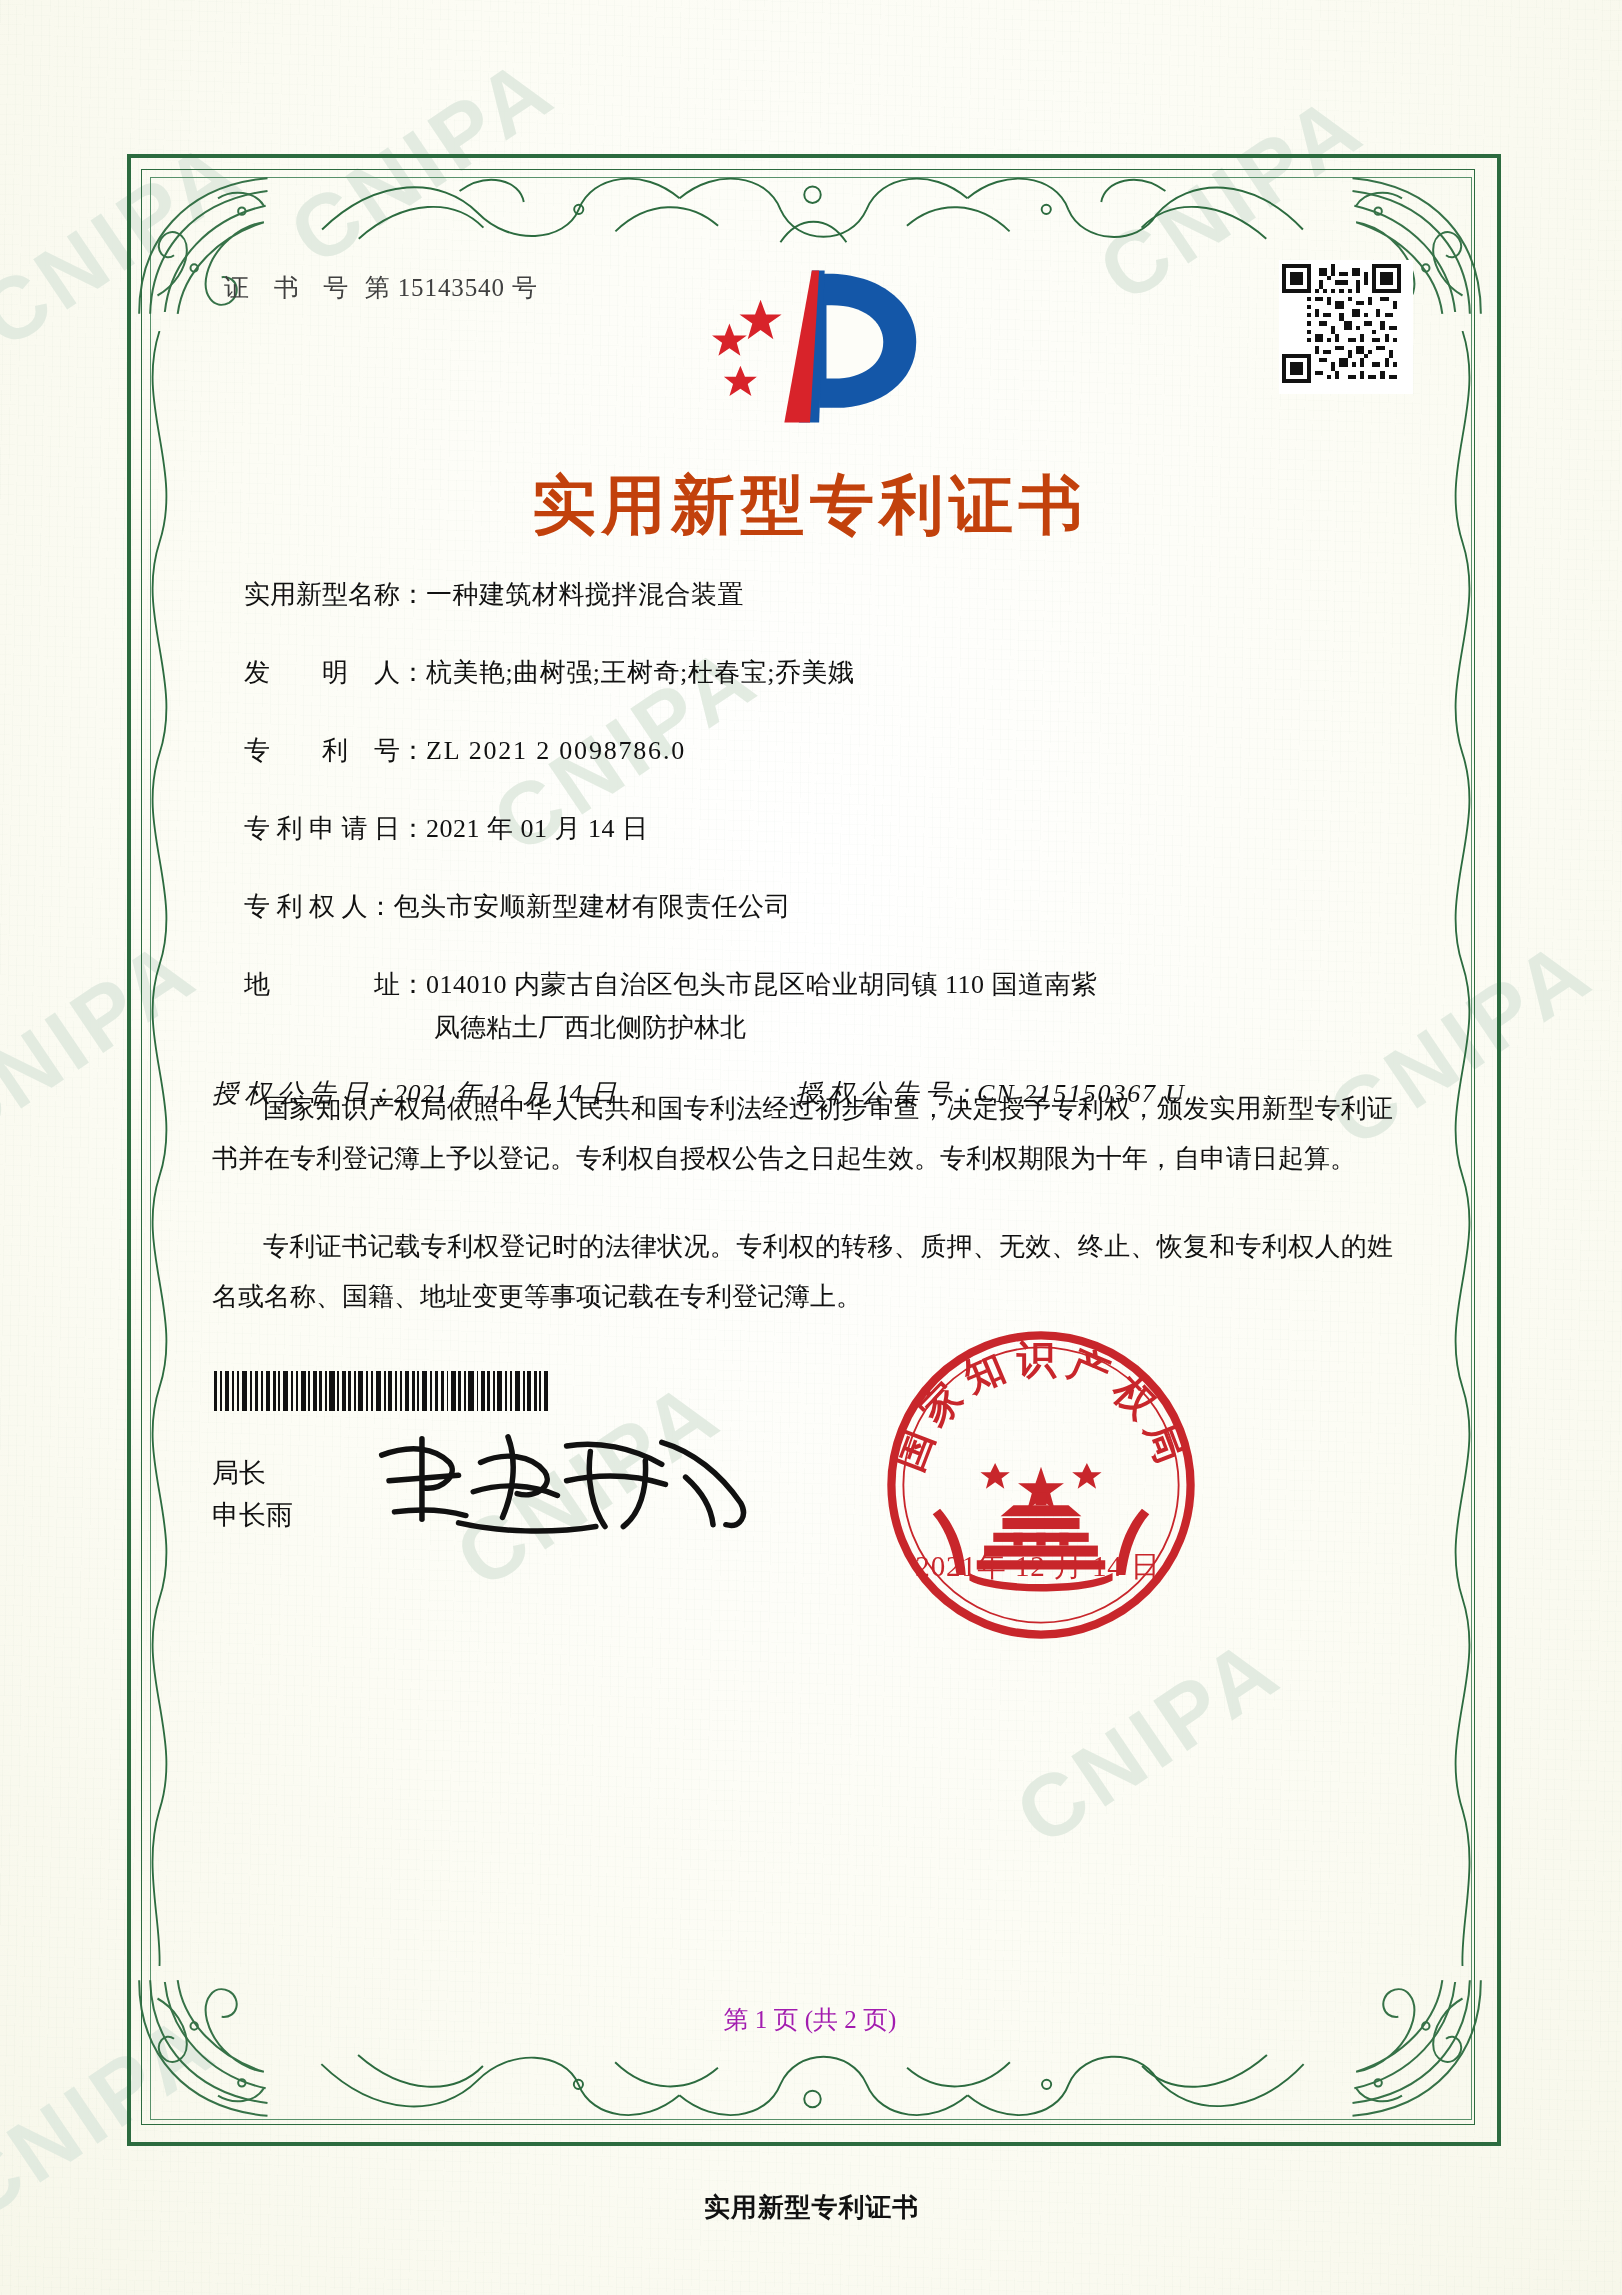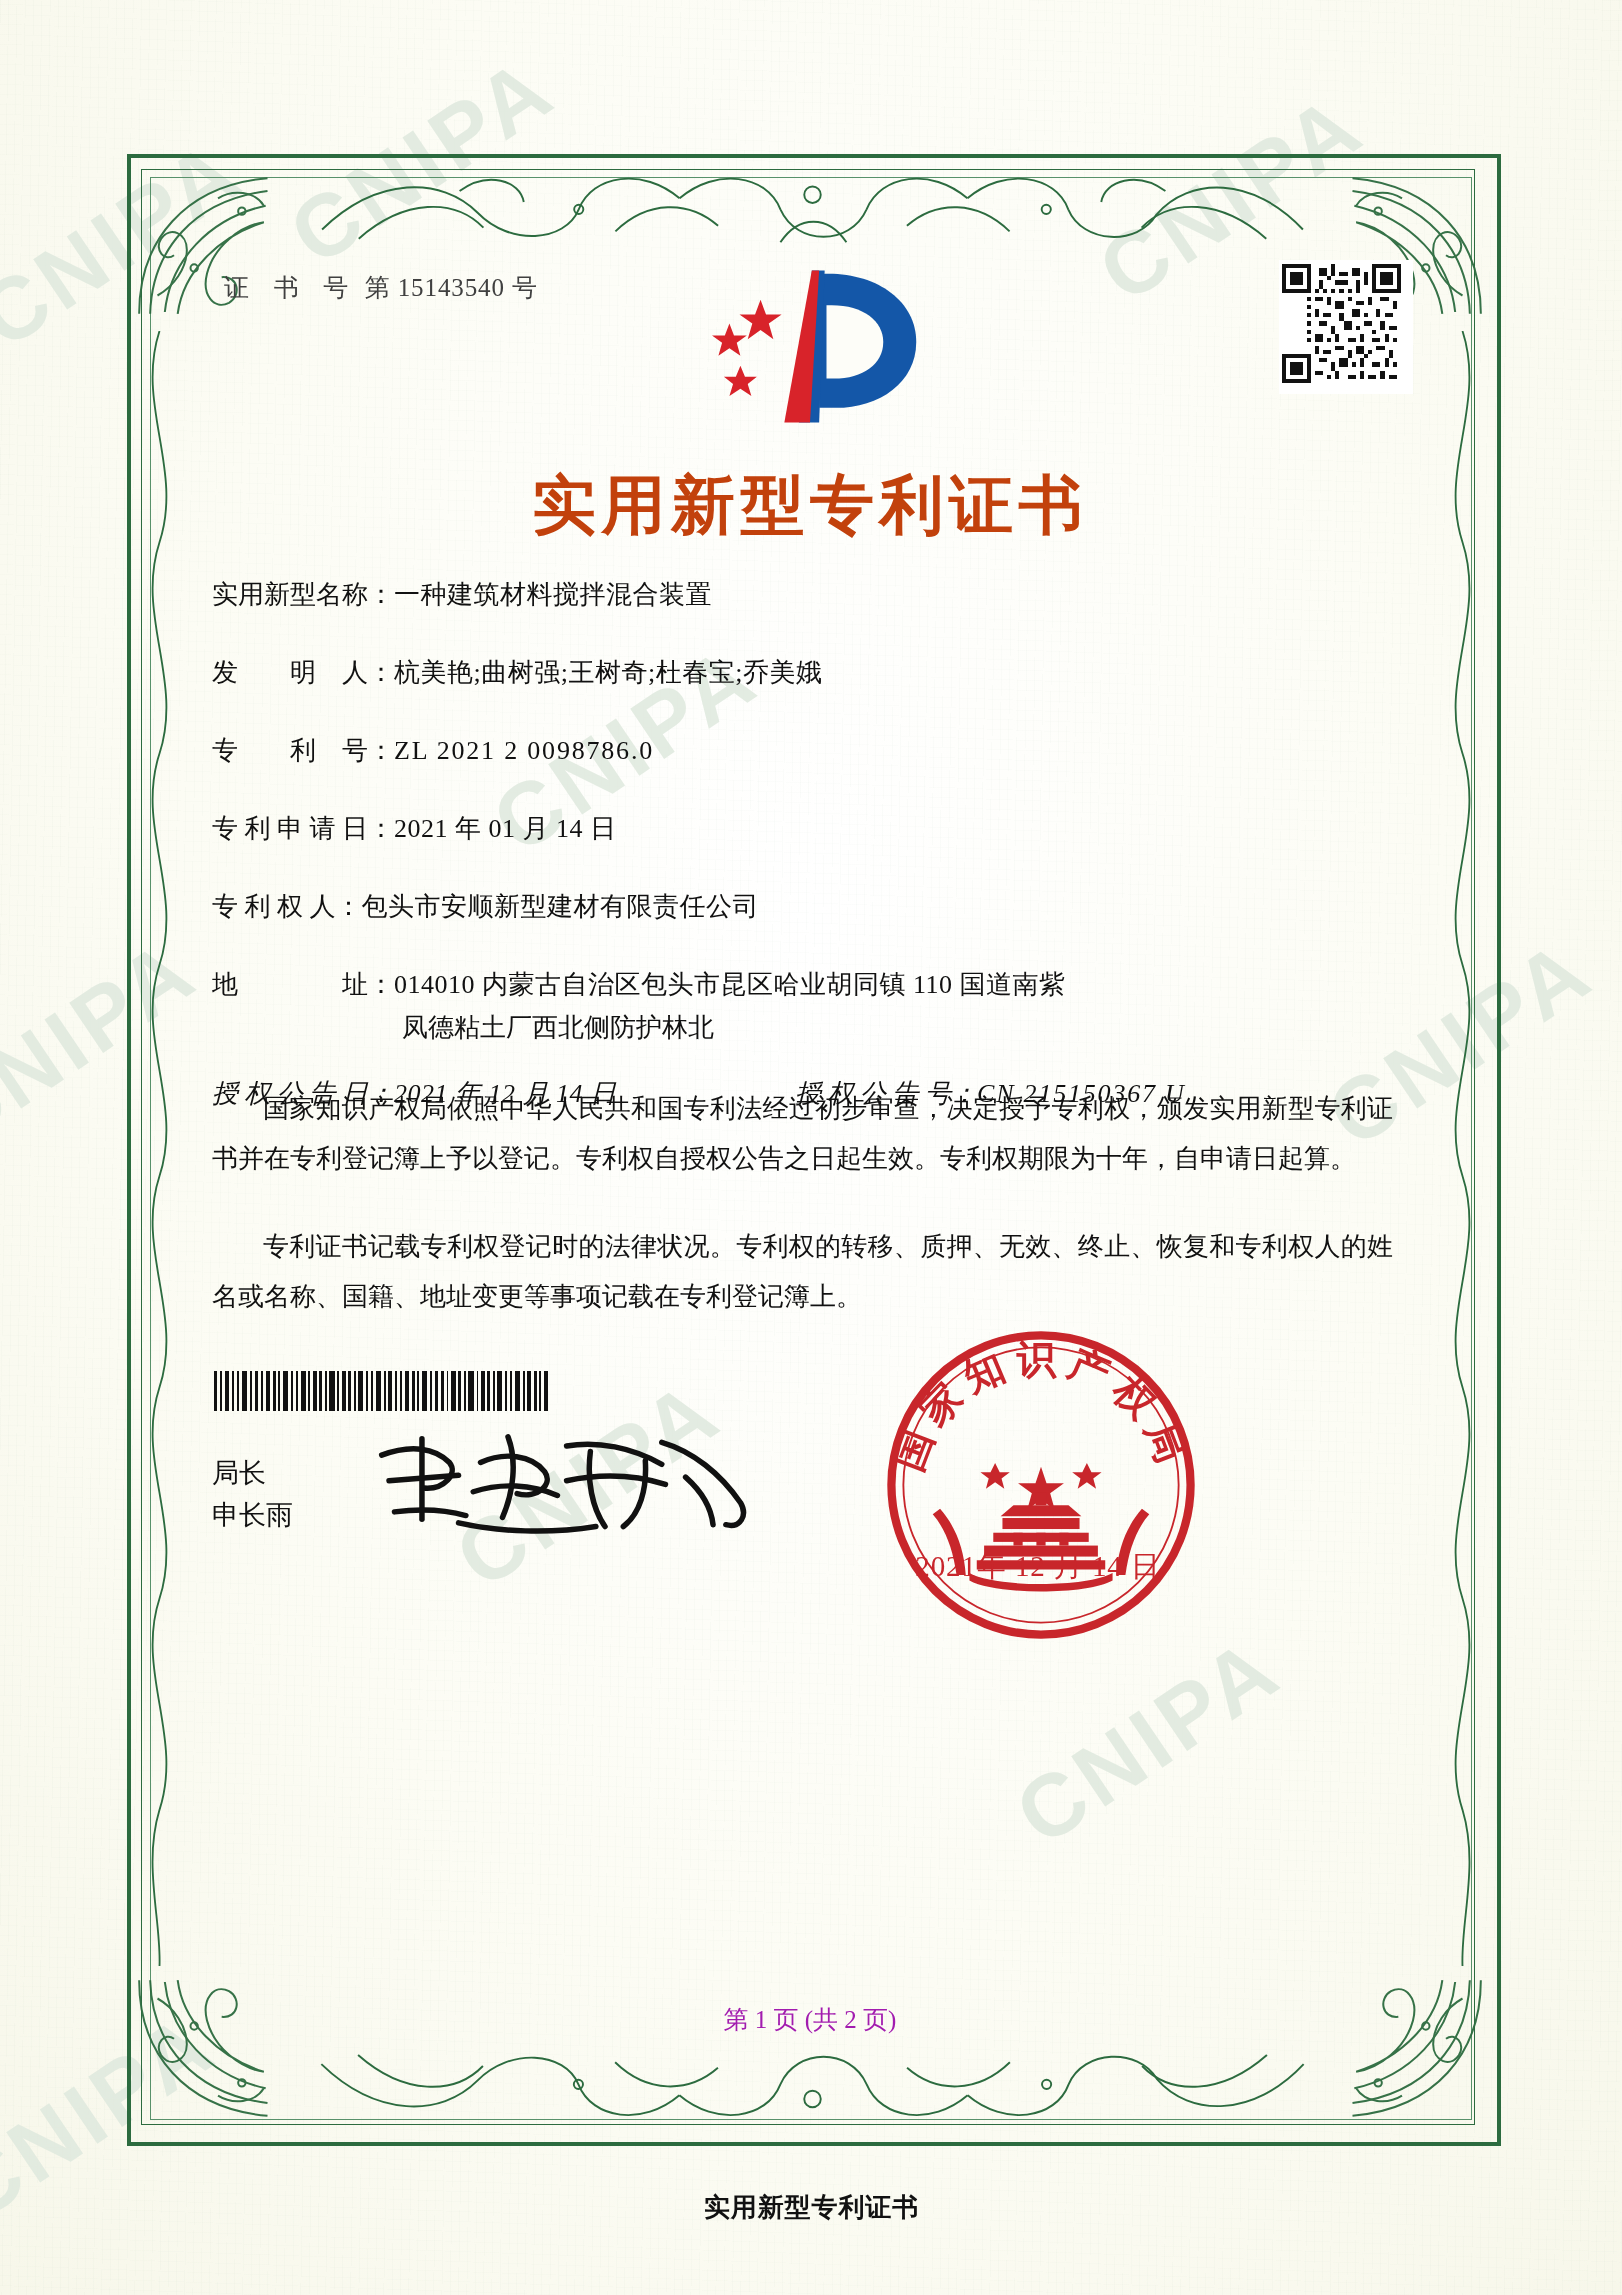--- a/index.html
+++ b/index.html
@@ -172,21 +172,21 @@
   .fields {
     position: absolute;
     left: 0; right: 0;
     top: 400px;
   }
   .field-row {
     position: relative;
     font-size: 26px;
     color: #111;
     margin-bottom: 43px;
-    padding-left: 62px;
+    padding-left: 94px;
     line-height: 1.35;
   }
   .field-label {
     display: inline-block;
     white-space: nowrap;
   }
   .field-value {
     letter-spacing: 0.5px;
   }
   .field-value.mono {

